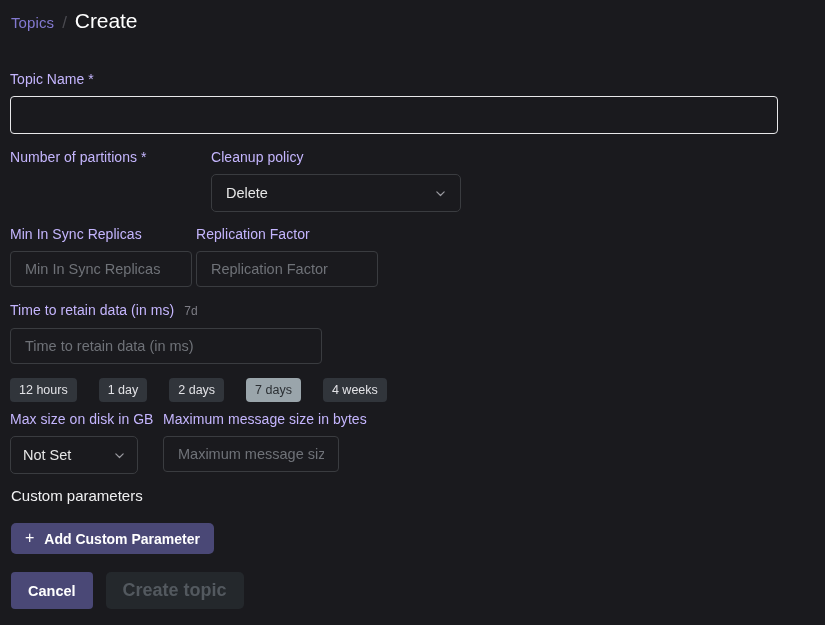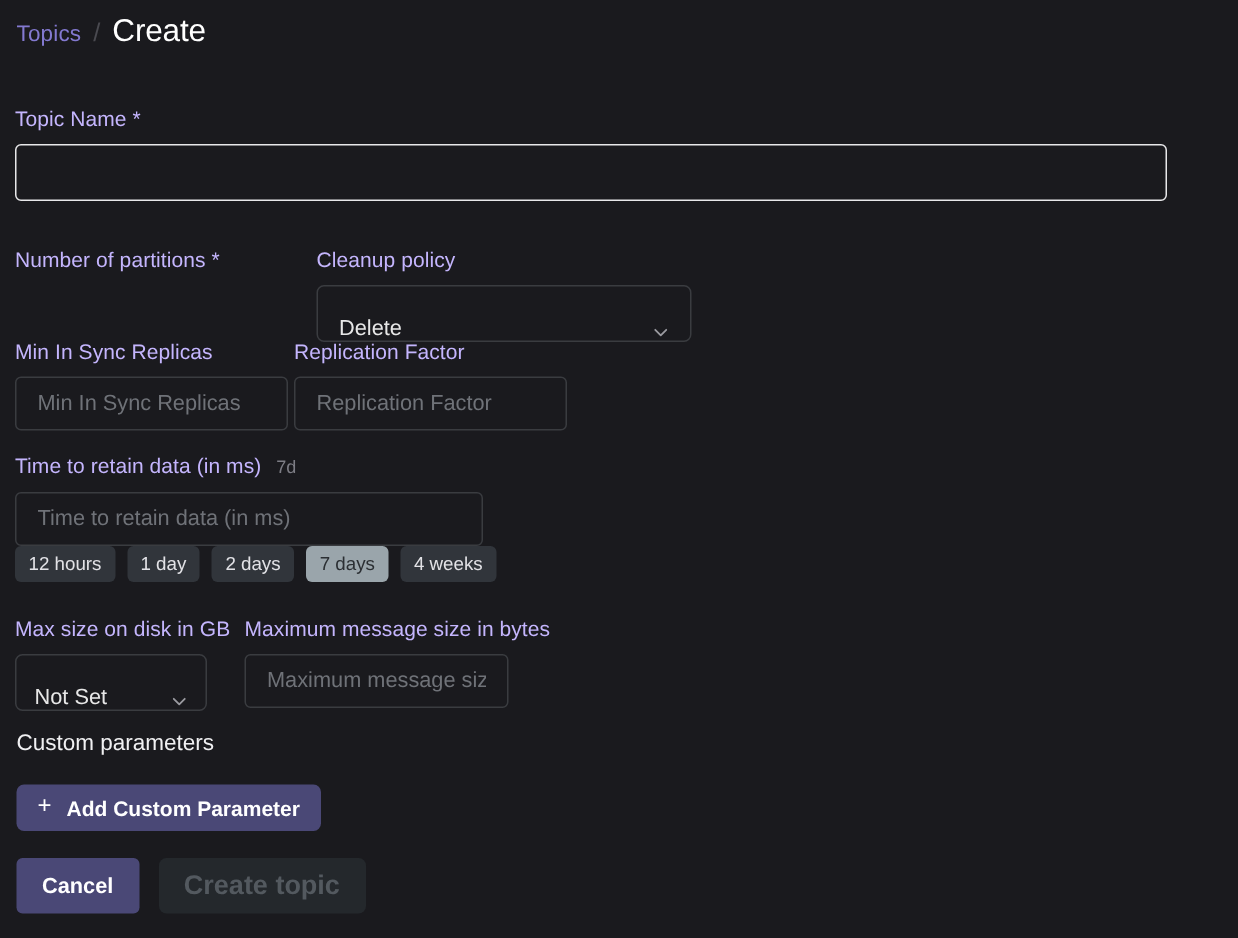--- a/index.html
+++ b/index.html
@@ -93,30 +93,30 @@
     color: #ffffff;
     padding: 0 12px;
     outline: none;
     font-family: "Liberation Sans", sans-serif;
   }
 
   
   .row-partitions { position: absolute; left: 10px; top: 150px; display: flex; gap: 19px; }
   .col-partitions { width: 182px; }
   .col-cleanup    { width: 250px; }
-  .row-partitions .field-label { display: block; margin-bottom: 10px; margin-top: 16px; }
+  .row-partitions .field-label { display: block; margin-bottom: 10px; }
 
   .select-box {
     position: relative;
     height: 38px;
     border: 1px solid #3a3c40;
     border-radius: 5px;
     background: transparent;
     display: flex;
-    align-items: flex-end;
+    align-items: center;
     padding: 0 14px;
     cursor: pointer;
     user-select: none;
   }
   .select-value {
     font-size: 14.5px;
     color: #e7e7e7;
     flex: 1;
   }
   .chev {
@@ -130,21 +130,21 @@
   .row-replicas { position: absolute; left: 10px; top: 227px; display: flex; gap: 4px; }
   .row-replicas .field-label { display: block; margin-bottom: 10px; }
   .col-misr { width: 182px; }
   .col-rf   { width: 182px; }
 
   
   .retention { position: absolute; left: 10px; top: 303px; }
   .retention-labelrow { display: flex; align-items: baseline; margin-bottom: 10px; }
   .retention-input-wrap { width: 312px; }
 
-  .chips { display: flex; gap: 8px; }
+  .chips { display: flex; gap: 22px; margin-top: 14px; }
   .chip {
     background: #31353b;
     color: #e2e2e6;
     border: none;
     border-radius: 4px;
     font-family: "Liberation Sans", sans-serif;
     font-size: 12.5px;
     padding: 5px 9px;
     cursor: pointer;
     line-height: 1.15;

